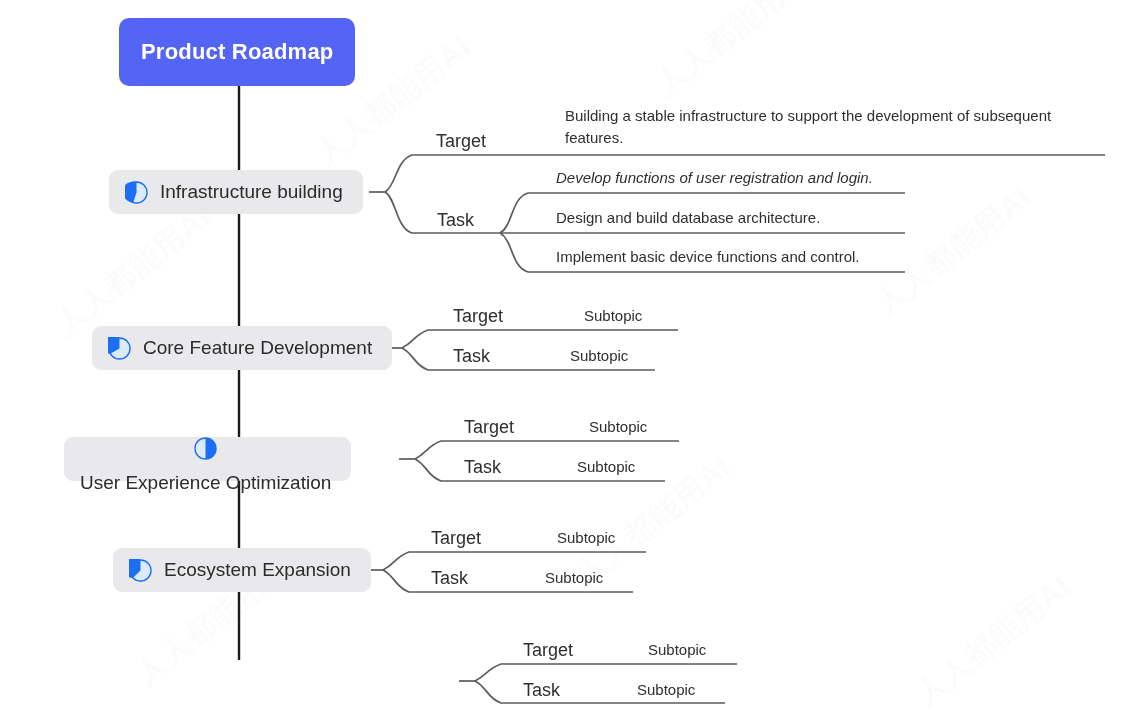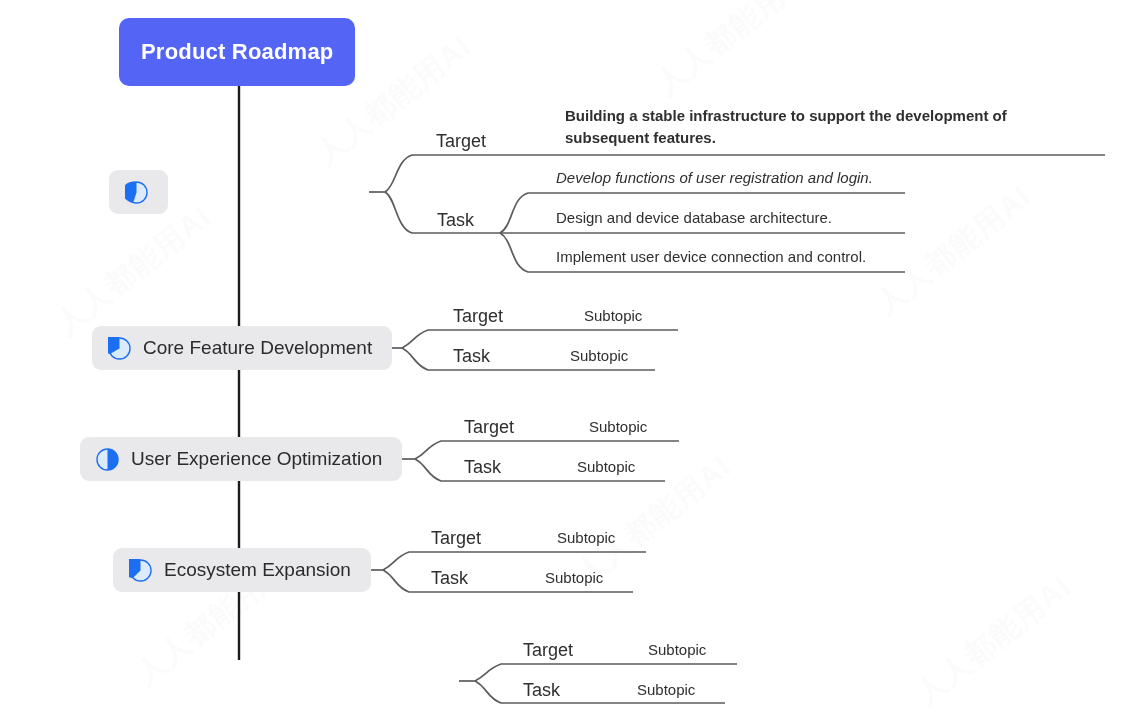--- a/index.html
+++ b/index.html
@@ -108,21 +108,20 @@
     z-index: 2;
     color: #2f2f2f;
     font-size: 15px;
     line-height: 1.45;
     white-space: nowrap;
     font-weight: 400;
   }
   .flabel.wrap {
     white-space: normal;
     width: 530px;
-    font-weight: bold;
   }
   .flabel.cat {
     font-size: 18px;
   }
 </style>
 </head>
 <body>
 
 <div id="canvas">
 
@@ -171,31 +170,32 @@
 
   <div class="node root-node" style="left:119px; top:18px;">
     <span class="root-label">Product Roadmap</span>
   </div>
 
   <div class="node topic-node" style="left:109px; top:170px;">
     <svg class="pie-icon" viewBox="0 0 24 24">
       <circle cx="12" cy="12" r="11" fill="#dceafd" stroke="#1c6ef2" stroke-width="1.4"></circle>
       <path d="M12,12 L12,1 A11,11 0 1,0 8.6,22.46 Z" fill="#1c6ef2"></path>
     </svg>
+    <span class="topic-label">Infrastructure building</span>
   </div>
 
   <div class="node topic-node" style="left:92px; top:326px;border-radius:9px;">
     <svg class="pie-icon" viewBox="0 0 24 24">
       <circle cx="12" cy="12" r="11" fill="#dceafd" stroke="#1c6ef2" stroke-width="1.4"></circle>
       <path d="M12,12 L12,1 A11,11 0 1,0 2.4,17.5 Z" fill="#1c6ef2"></path>
     </svg>
     <span class="topic-label">Core Feature Development</span>
   </div>
 
-  <div class="node topic-node" style="left:80px; top:437px;">
+  <div class="node topic-node" style="left:64px; top:437px;flex-direction:column;">
     <svg class="pie-icon" viewBox="0 0 24 24">
       <circle cx="12" cy="12" r="11" fill="#dceafd" stroke="#1c6ef2" stroke-width="1.4"></circle>
       <path d="M12,1 A11,11 0 0,1 12,23 Z" fill="#1c6ef2"></path>
     </svg>
     <span class="topic-label">User Experience Optimization</span>
   </div>
 
   <div class="node topic-node" style="left:113px; top:548px;">
     <svg class="pie-icon" viewBox="0 0 24 24">
       <circle cx="12" cy="12" r="11" fill="#dceafd" stroke="#1c6ef2" stroke-width="1.4"></circle>
@@ -203,22 +203,22 @@
     </svg>
     <span class="topic-label">Ecosystem Expansion</span>
   </div>
 
 
   <span class="flabel cat" style="left:436px; top:128px;">Target</span>
   <span class="flabel wrap" style="left:565px; top:105px;">Building a stable infrastructure to support the development of subsequent features.</span>
 
   <span class="flabel cat" style="left:437px; top:207px;">Task</span>
   <span class="flabel" style="left:556px; top:167px;font-style:italic;">Develop functions of user registration and login.</span>
-  <span class="flabel" style="left:556px; top:207px;">Design and device database architecture.</span>
-  <span class="flabel" style="left:556px; top:246px;">Implement user device connection and control.</span>
+  <span class="flabel" style="left:556px; top:207px;">Design and build database architecture.</span>
+  <span class="flabel" style="left:556px; top:246px;">Implement basic device functions and control.</span>
 
   <span class="flabel cat" style="left:453px; top:303px;">Target</span>
   <span class="flabel" style="left:584px; top:305px;">Subtopic</span>
   <span class="flabel cat" style="left:453px; top:343px;">Task</span>
   <span class="flabel" style="left:570px; top:345px;">Subtopic</span>
 
   <span class="flabel cat" style="left:464px; top:414px;">Target</span>
   <span class="flabel" style="left:589px; top:416px;">Subtopic</span>
   <span class="flabel cat" style="left:464px; top:454px;">Task</span>
   <span class="flabel" style="left:577px; top:456px;">Subtopic</span>

